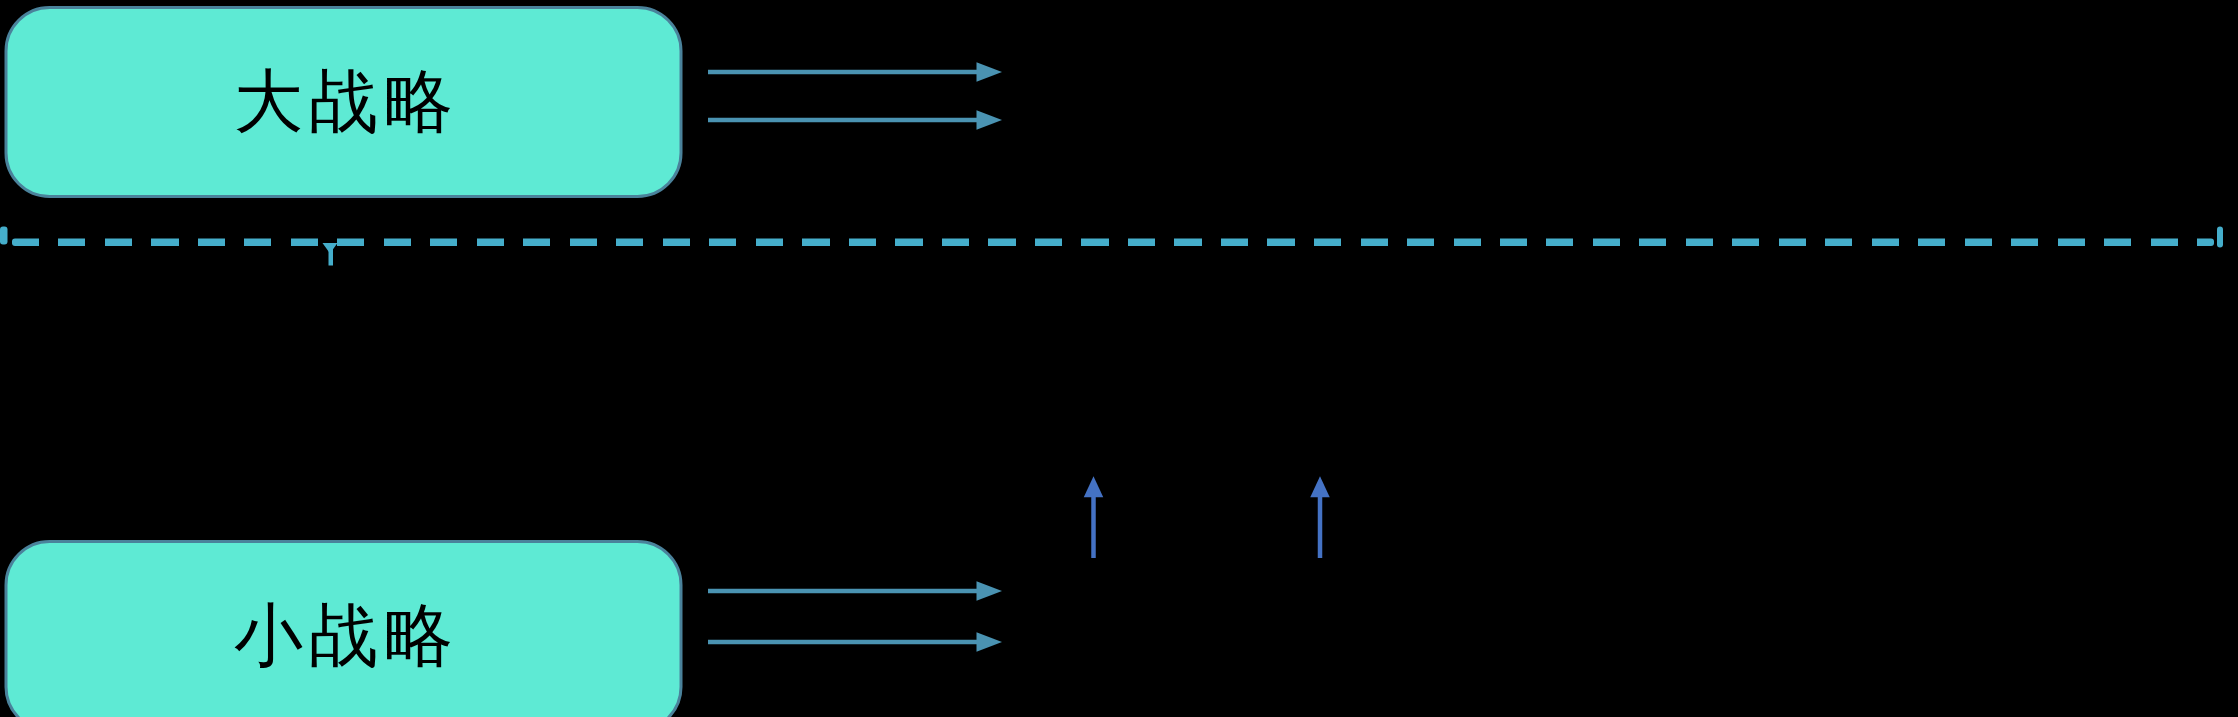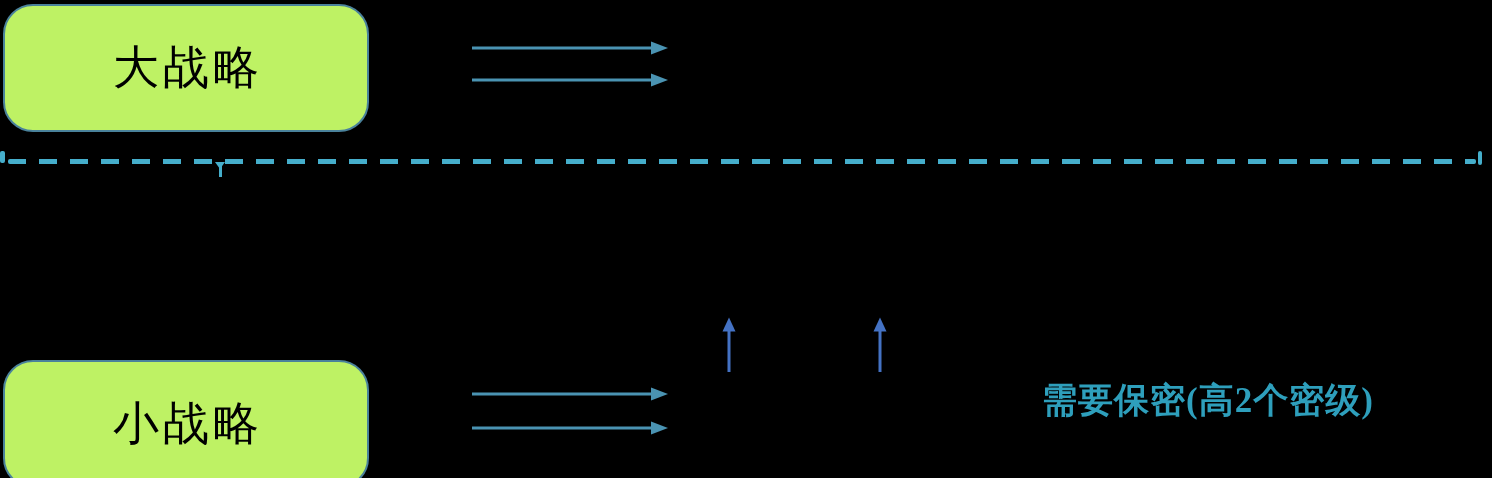--- a/index.html
+++ b/index.html
@@ -12,23 +12,23 @@
     width: 1492px;
     height: 478px;
     background: #000000;
     overflow: hidden;
     font-family: "Liberation Serif", serif;
   }
   
   .strategy-box {
     position: absolute;
     left: 3px;
-    width: 366px;
+    width: 452px;
     height: 128px;
-    background: #bef264;
+    background: #5eead4;
     border: 2px solid #4A829B;
     border-radius: 30px;
     box-sizing: border-box;
     display: flex;
     align-items: center;
     justify-content: center;
   }
   .box-grand { top: 4px; }
   .box-small { top: 360px; }
   .strategy-box .box-label {
@@ -157,15 +157,14 @@
 
   <svg class="v-arrow v-arrow-1" viewBox="0 0 18 58" xmlns="http://www.w3.org/2000/svg">
     <line x1="9" y1="56" x2="9" y2="13" stroke="#4472C4" stroke-width="3"></line>
     <polygon points="2.5,15.5 15.5,15.5 9,1.5" fill="#4472C4"></polygon>
   </svg>
   <svg class="v-arrow v-arrow-2" viewBox="0 0 18 58" xmlns="http://www.w3.org/2000/svg">
     <line x1="9" y1="56" x2="9" y2="13" stroke="#4472C4" stroke-width="3"></line>
     <polygon points="2.5,15.5 15.5,15.5 9,1.5" fill="#4472C4"></polygon>
   </svg>
 
-  <div class="annotation">需要保密(高2个密级)</div>
 
 </div>
 
 </body></html>

